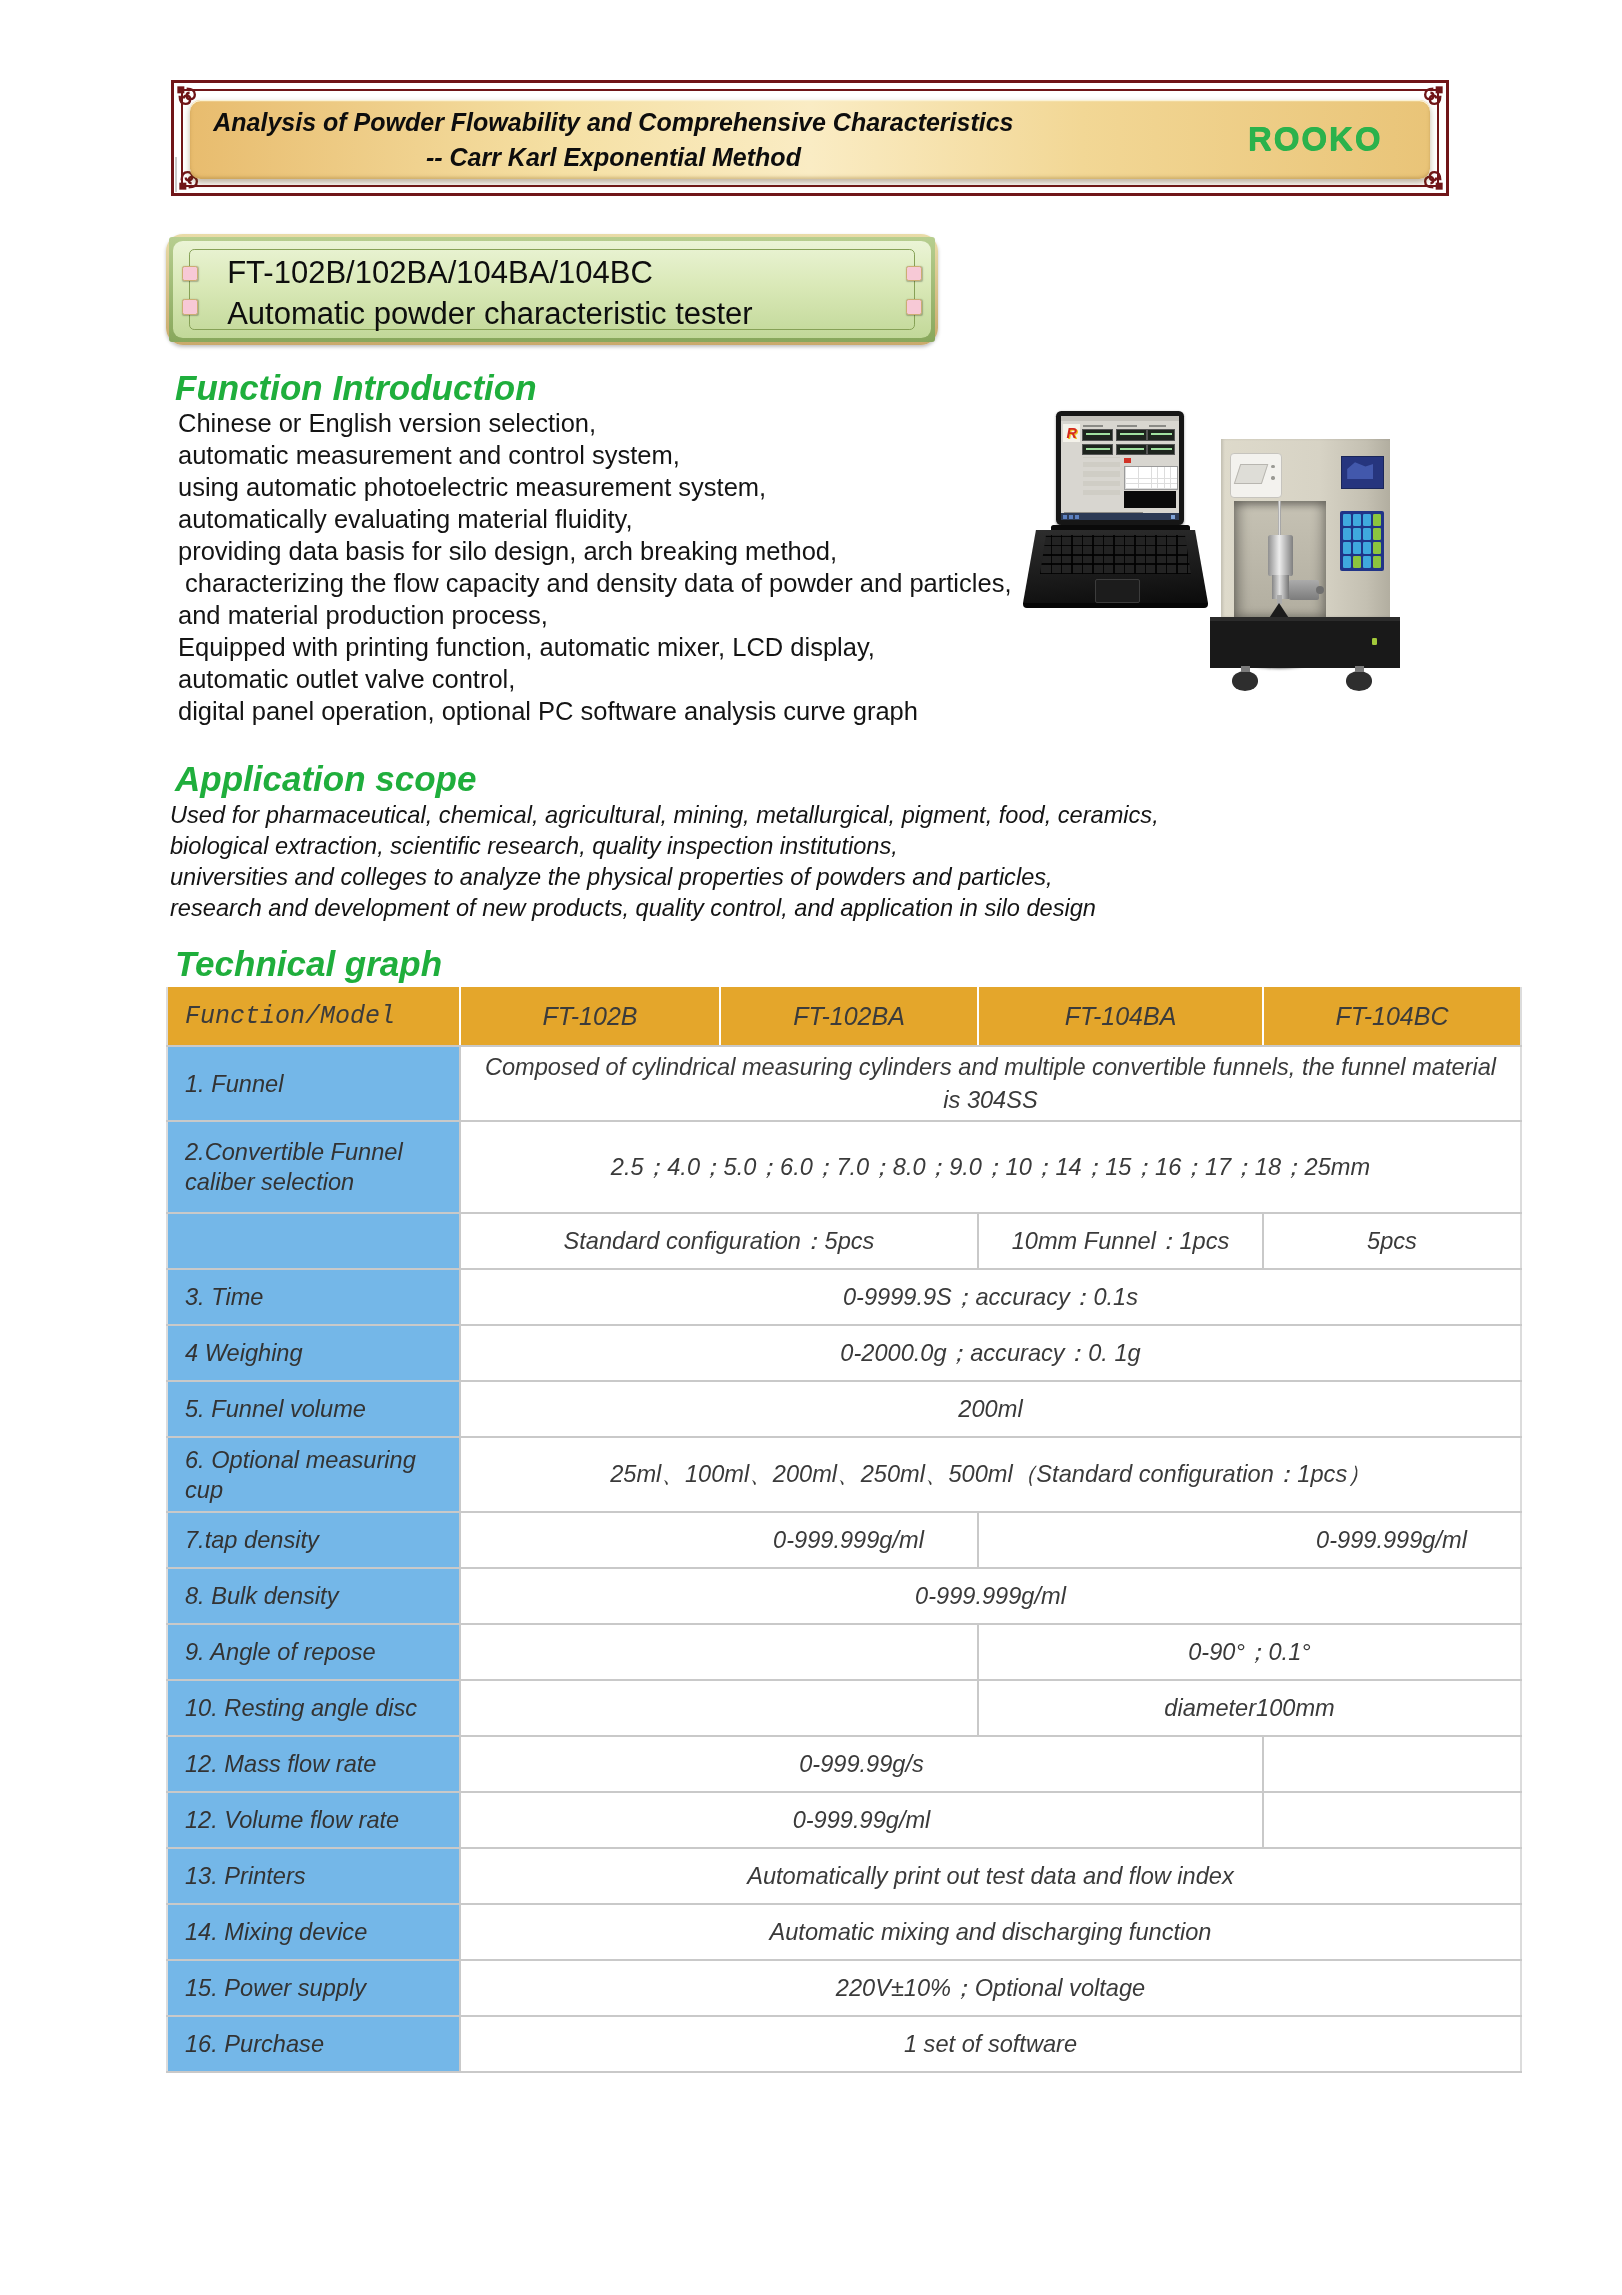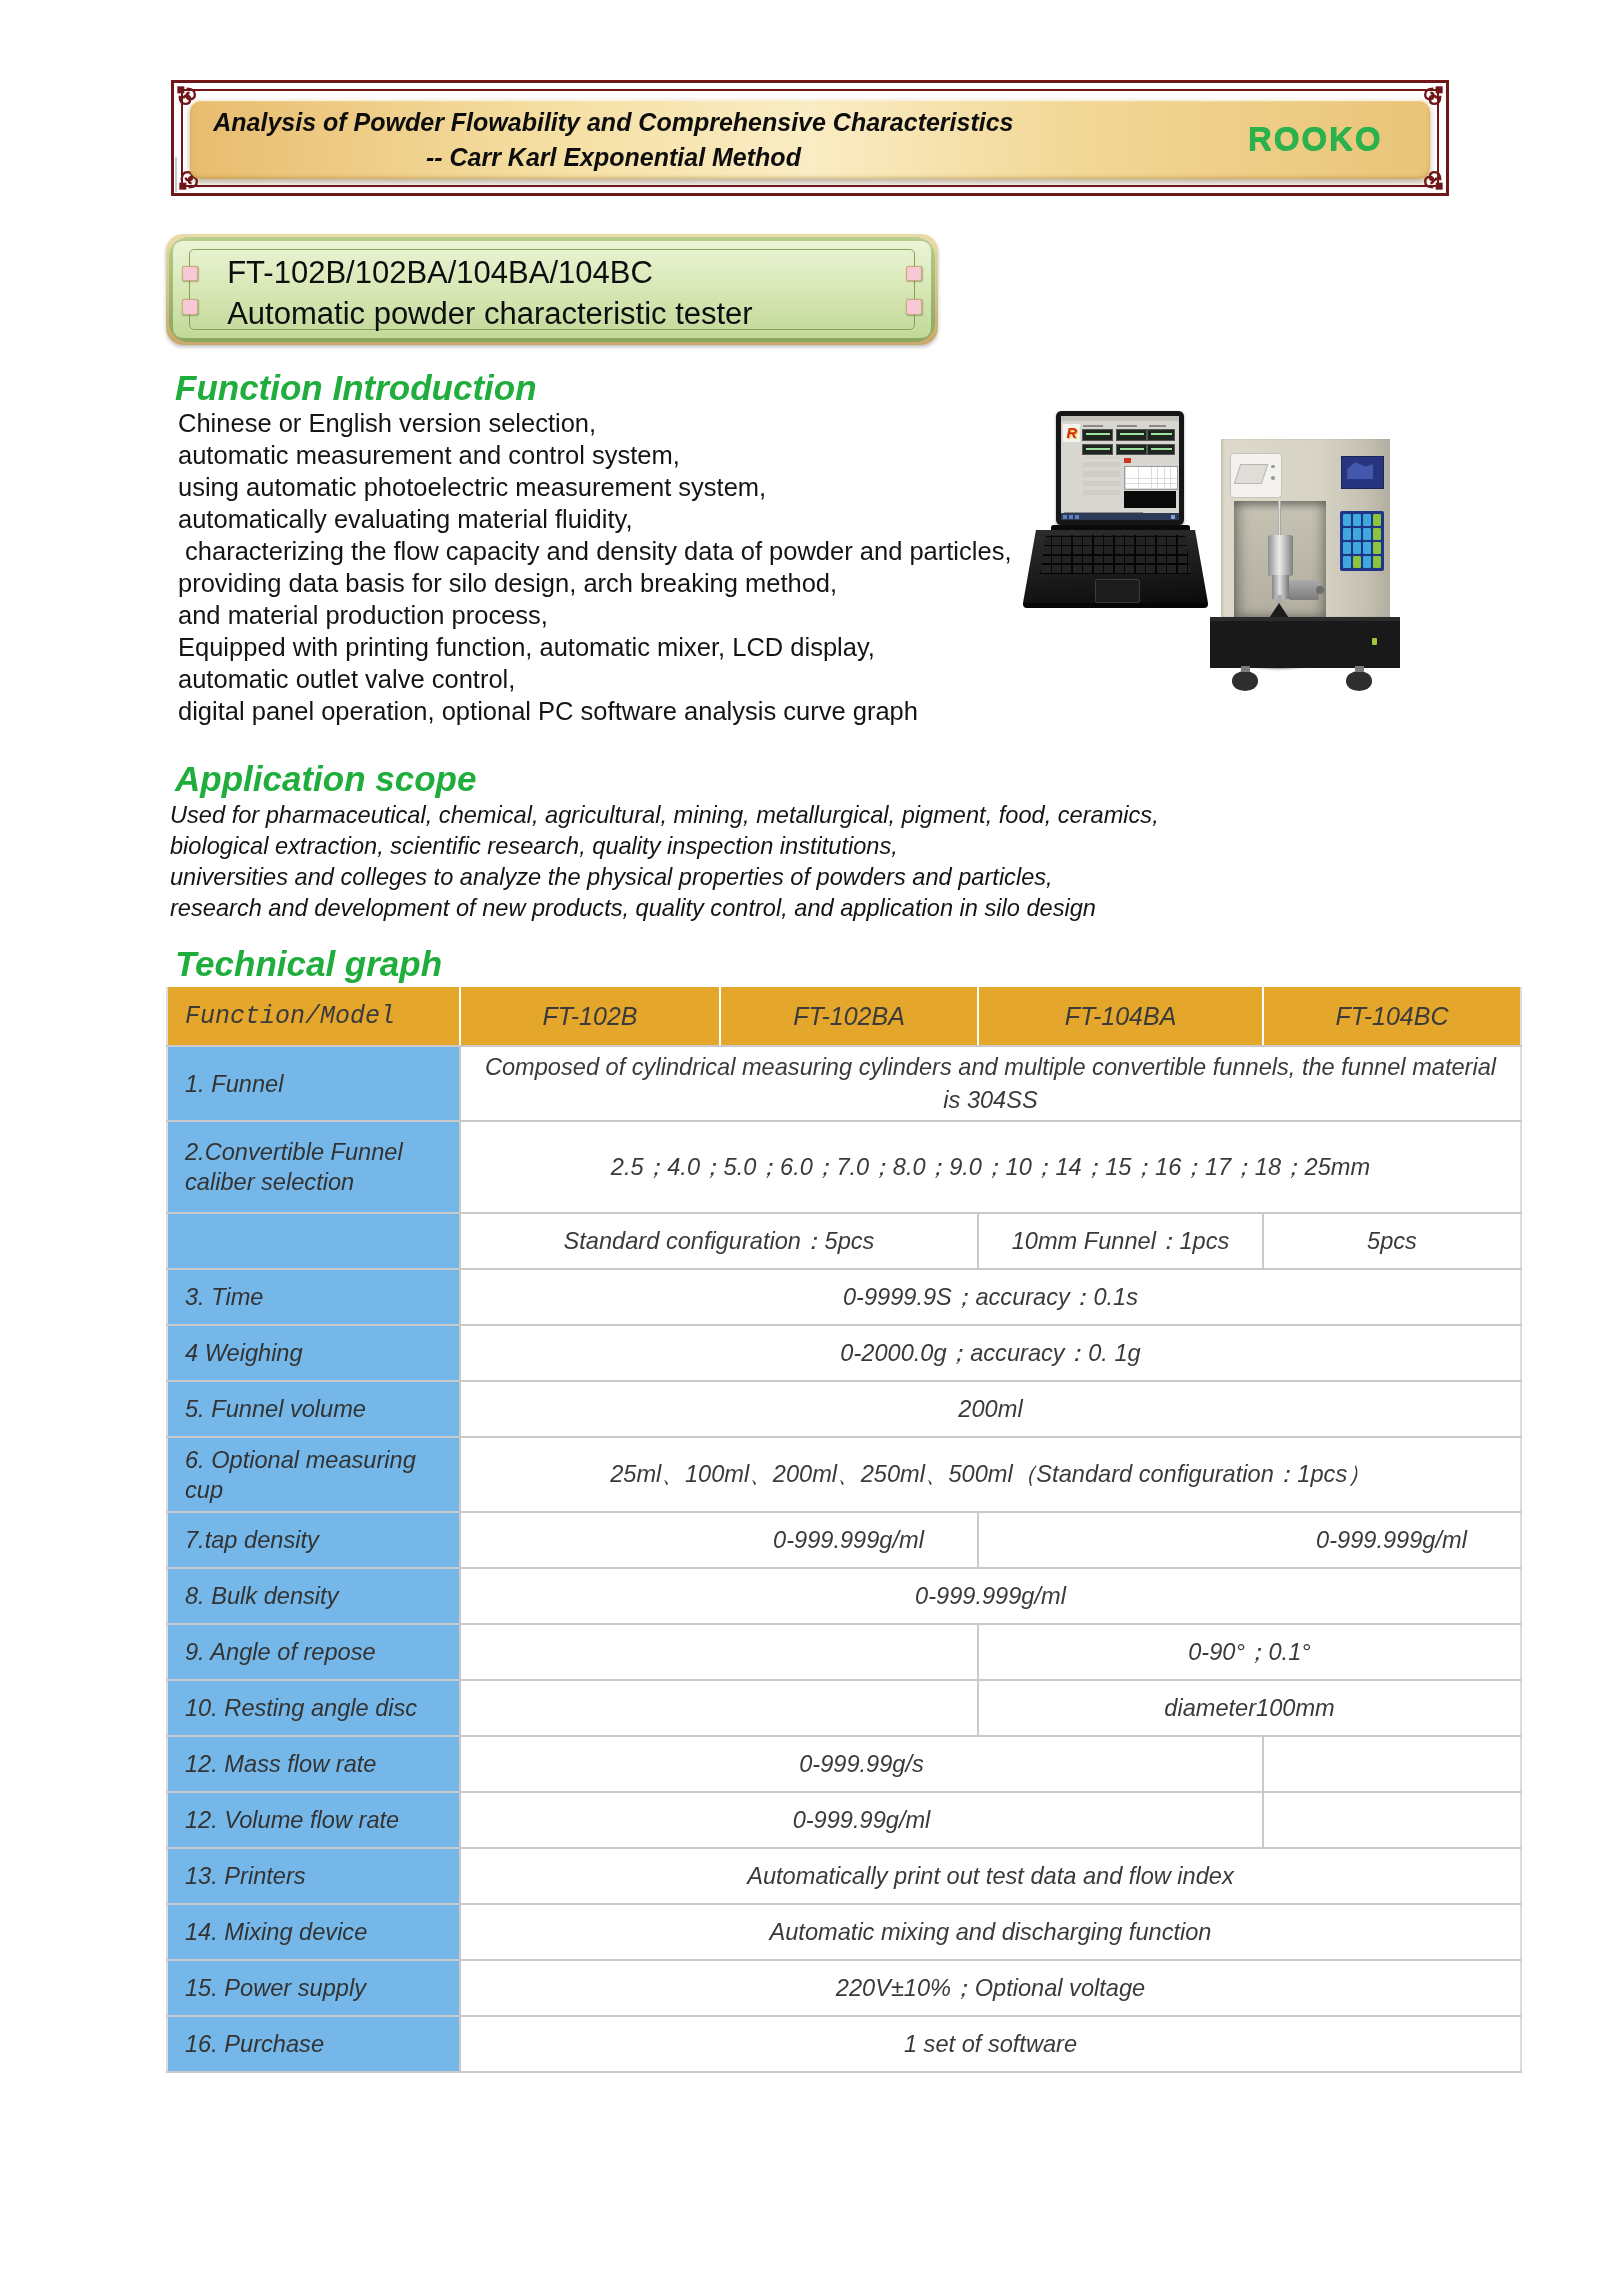--- a/index.html
+++ b/index.html
@@ -20,21 +20,21 @@
   .banner-text{position:absolute;left:23.6px;top:5.2px;text-align:center;font-style:italic;font-weight:bold;
                font-size:25px;line-height:35px;color:#0d0d0d;}
   .brand{position:absolute;right:48px;top:50%;transform:translateY(-50%);
          font-weight:bold;font-size:33px;letter-spacing:2px;color:#2BB24C;
          text-shadow:0.7px 0 0 #2BB24C,0 0.7px 0 #2BB24C;}
 
   
   .tbox{position:absolute;left:166px;top:234px;width:772px;height:111px;border-radius:17px;
         background:linear-gradient(180deg,#E9DCA8,#C9A96B);padding:2.6px;box-sizing:border-box;
         box-shadow:0 2px 3.9px rgba(0,0,0,.25);}
-  .tbox-rim{width:100%;height:100%;border-radius:20px;box-sizing:border-box;padding:4.6px;
+  .tbox-rim{width:100%;height:100%;border-radius:3px;box-sizing:border-box;padding:4.6px;
             background:linear-gradient(180deg,#B7CE8F,#88A75C);}
   .tbox-fill{position:relative;width:100%;height:100%;border-radius:9.8px;
              background:linear-gradient(180deg,#EBF4D6 0%,#DAE9B8 45%,#C2D899 100%);}
   .tbox-frame{position:absolute;left:15.7px;right:15.7px;top:7.9px;bottom:7.9px;border:1.3px solid #86A156;border-radius:5.2px;}
   .pin{position:absolute;width:13.7px;height:13.7px;background:#F7C9D6;border:1.3px solid #CBAD72;border-radius:2.6px;
        box-shadow:0.7px 0.7px 1.3px rgba(0,0,0,.25);}
   .pin.p1{left:-7.9px;top:15.7px;}  .pin.p2{right:-7.9px;top:15.7px;}
   .pin.p3{left:-7.9px;bottom:14.4px;} .pin.p4{right:-7.9px;bottom:14.4px;}
   .tbox-text{position:absolute;left:54px;top:10.5px;font-size:31px;line-height:41px;color:#0e0e0e;}
 
@@ -184,22 +184,22 @@
       </div>
     </div>
   </div>
 
   <div class="h-green" style="top:368px;">Function Introduction</div>
   <div class="intro">
     <div>Chinese or English version selection,</div>
     <div>automatic measurement and control system,</div>
     <div>using automatic photoelectric measurement system,</div>
     <div>automatically evaluating material fluidity,</div>
+    <div>providing data basis for silo design, arch breaking method,</div>
     <div> characterizing the flow capacity and density data of powder and particles,</div>
-    <div>providing data basis for silo design, arch breaking method,</div>
     <div>and material production process,</div>
     <div>Equipped with printing function, automatic mixer, LCD display,</div>
     <div>automatic outlet valve control,</div>
     <div>digital panel operation, optional PC software analysis curve graph</div>
   </div>
 
   <div class="laptop">
     <div class="lid">
       <div class="scr">
         <div class="scr-menubar"></div>

